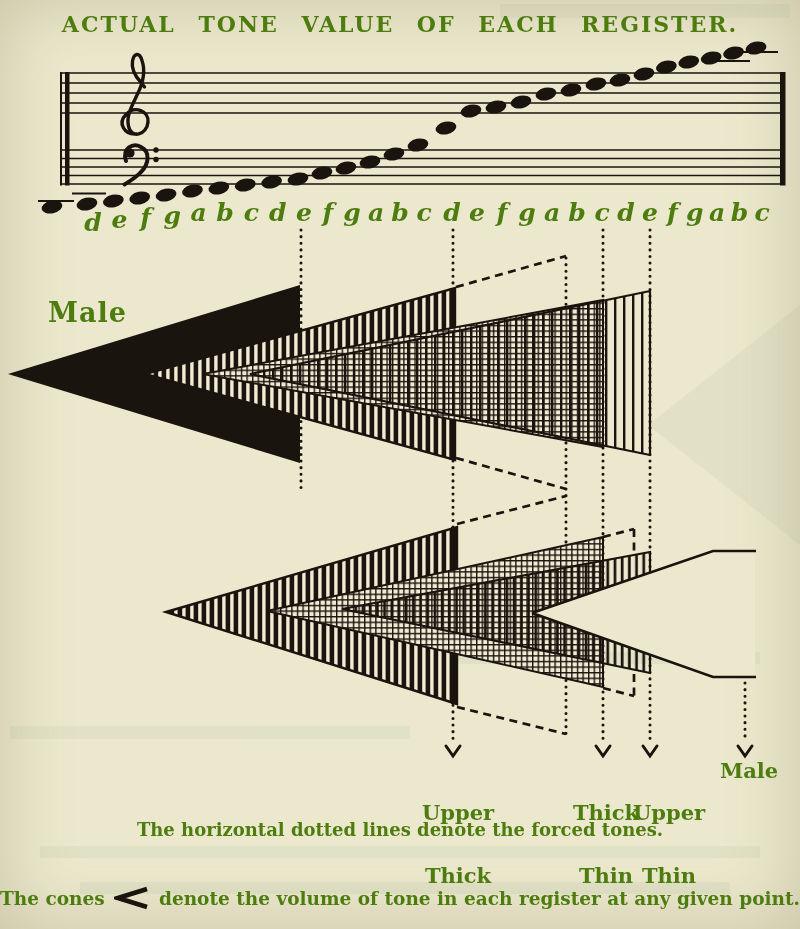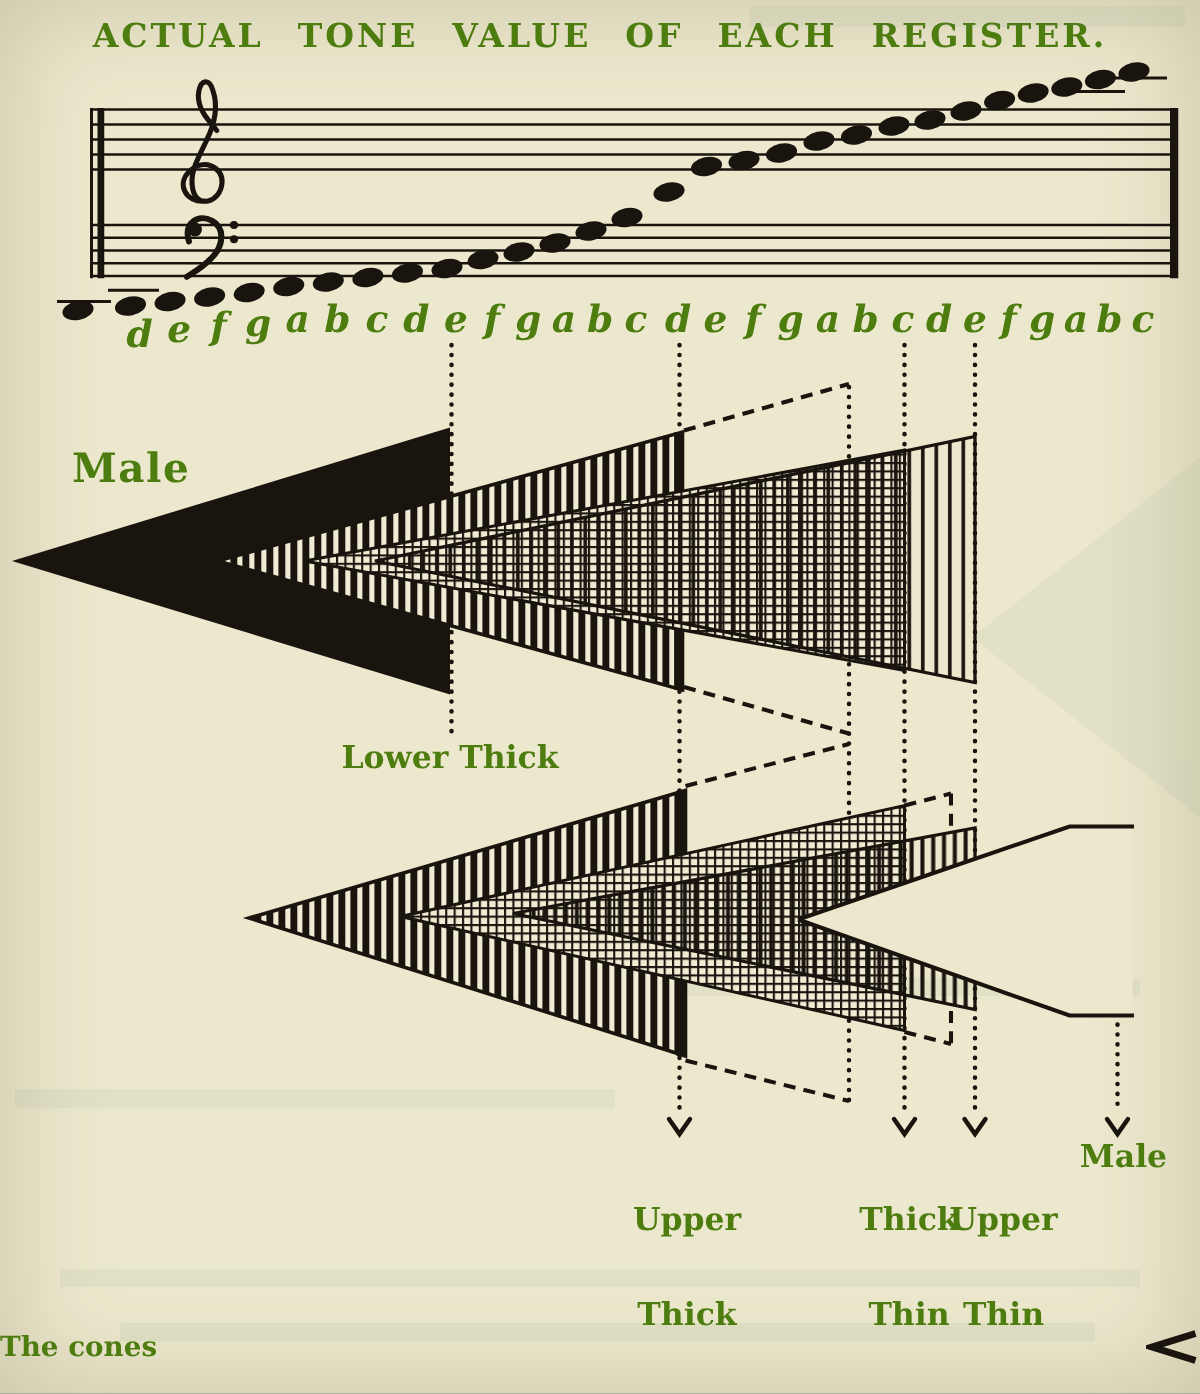--- a/index.html
+++ b/index.html
@@ -193,35 +193,36 @@
       <span class="letter" style="left: 650px; top: 200px;">e</span>
       <span class="letter" style="left: 672.4px; top: 200px;">f</span>
       <span class="letter" style="left: 694.8px; top: 200px;">g</span>
       <span class="letter" style="left: 717.2px; top: 200px;">a</span>
       <span class="letter" style="left: 739.6px; top: 200px;">b</span>
       <span class="letter" style="left: 762px; top: 200px;">c</span>
     </div>
 
   <div class="lbl voice" style="left:48px;top:297px">Male</div>
 
-  <div class="lbl ctr reg" style="left:300px;top:494px">Lower Thick</div>
   <div class="lbl ctr reg" style="left:458px;top:760px">
     <div>Upper</div>
     <div>Thick</div>
   </div>
   <div class="lbl ctr reg" style="left:606px;top:760px">
     <div>Thick</div>
     <div>Thin</div>
   </div>
   <div class="lbl ctr reg" style="left:669px;top:760px">
     <div>Upper</div>
     <div>Thin</div>
   </div>
   <div class="lbl ctr reg" style="left:749px;top:760px">Male</div>
 
+  <div class="cap" style="top:819px">The horizontal dotted lines denote the forced tones.</div>
   <div class="cap cap3" style="top:886px">
     <span>The cones</span>
     <svg class="cone-glyph" width="36" height="24" viewBox="0 0 36 24">
       <polyline points="33,3 4,12 33,21" fill="none" stroke="#1a140e" stroke-width="4.6"></polyline>
     </svg>
+    <span>denote the volume of tone in each register at any given point.</span>
   </div>
 
 </div>
 
 </body></html>

